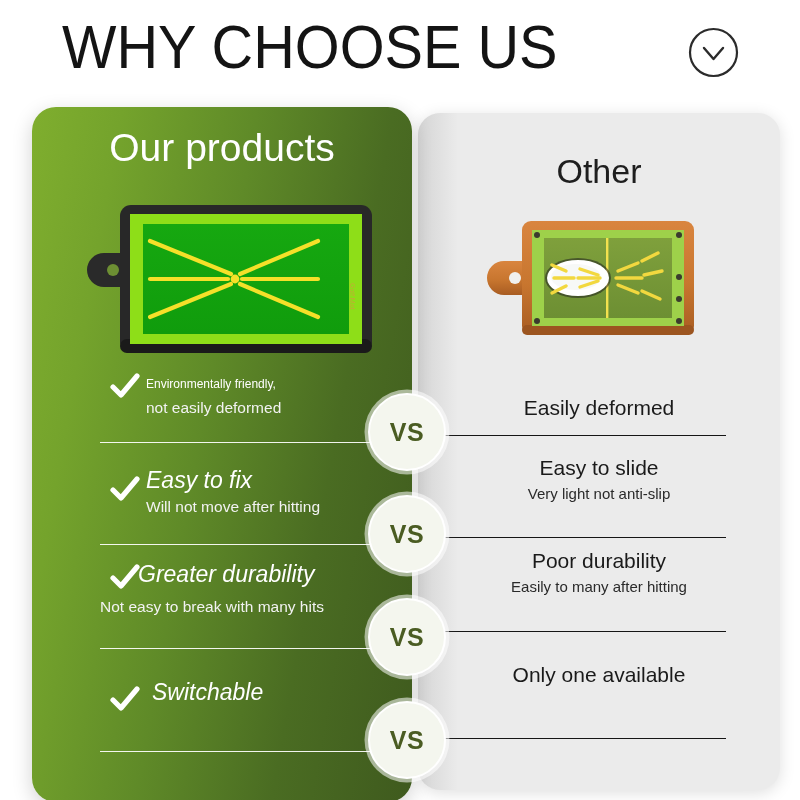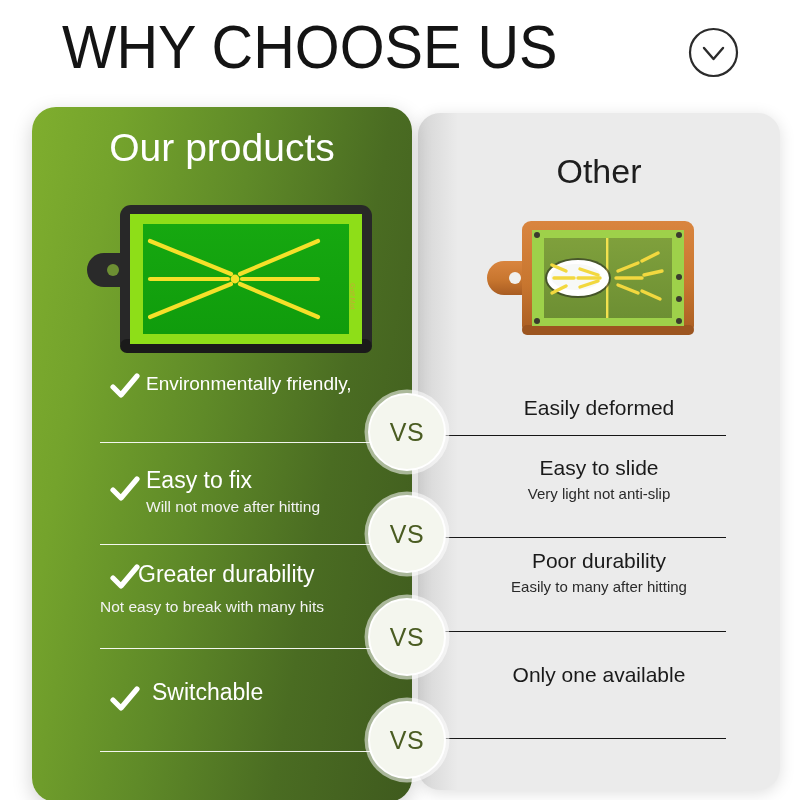--- a/index.html
+++ b/index.html
@@ -134,28 +134,29 @@
     left: 78px;
     width: 30px;
     height: 30px;
   }
   .our-texts {
     position: absolute;
     left: 114px;
     width: 258px;
   }
   .our-title {
-    font-size: 19px;
+    font-size: 12px;
     line-height: 24px;
     color: #ffffff;
     white-space: nowrap;
   }
   .our-title.big {
     font-size: 23px;
     line-height: 30px;
+    font-style: italic;
   }
   .our-sub {
     font-size: 15.5px;
     line-height: 24px;
     color: #f2f2f2;
     white-space: nowrap;
   }
   .our-divider {
     position: absolute;
     left: 68px;
@@ -199,21 +200,21 @@
     border-radius: 50%;
     background: #f4f6ee;
     border: 2.5px solid #ffffff;
     box-shadow: 0 0 0 3.5px rgba(255,255,255,0.55);
     display: flex;
     align-items: center;
     justify-content: center;
   }
   .vs-badge span {
     font-size: 25px;
-    font-weight: normal;
+    font-weight: bold;
     color: #4a5c22;
     letter-spacing: 0.5px;
     line-height: 25px;
   }
 </style>
 </head>
 <body>
 
 <div id="header">
   <div id="page-title">WHY CHOOSE US</div>
@@ -351,20 +352,21 @@
     </div>
 
     <div class="our-row" style="top:265px">
       <div class="our-check">
         <svg width="30" height="30" viewBox="0 0 30 30">
             <path d="M3 15 L11 23 L27 4" fill="none" stroke="#ffffff" stroke-width="5.2" stroke-linecap="round" stroke-linejoin="round"></path>
           </svg>
       </div>
       <div class="our-texts">
         <div class="our-title">Environmentally friendly,</div>
+        <div class="our-sub">not easily deformed</div>
       </div>
     </div>
     <div class="our-divider" style="top:335px"></div>
 
     <div class="our-row" style="top:358px">
       <div class="our-check" style="top:10px">
         <svg width="30" height="30" viewBox="0 0 30 30">
             <path d="M3 15 L11 23 L27 4" fill="none" stroke="#ffffff" stroke-width="5.2" stroke-linecap="round" stroke-linejoin="round"></path>
           </svg>
       </div>

